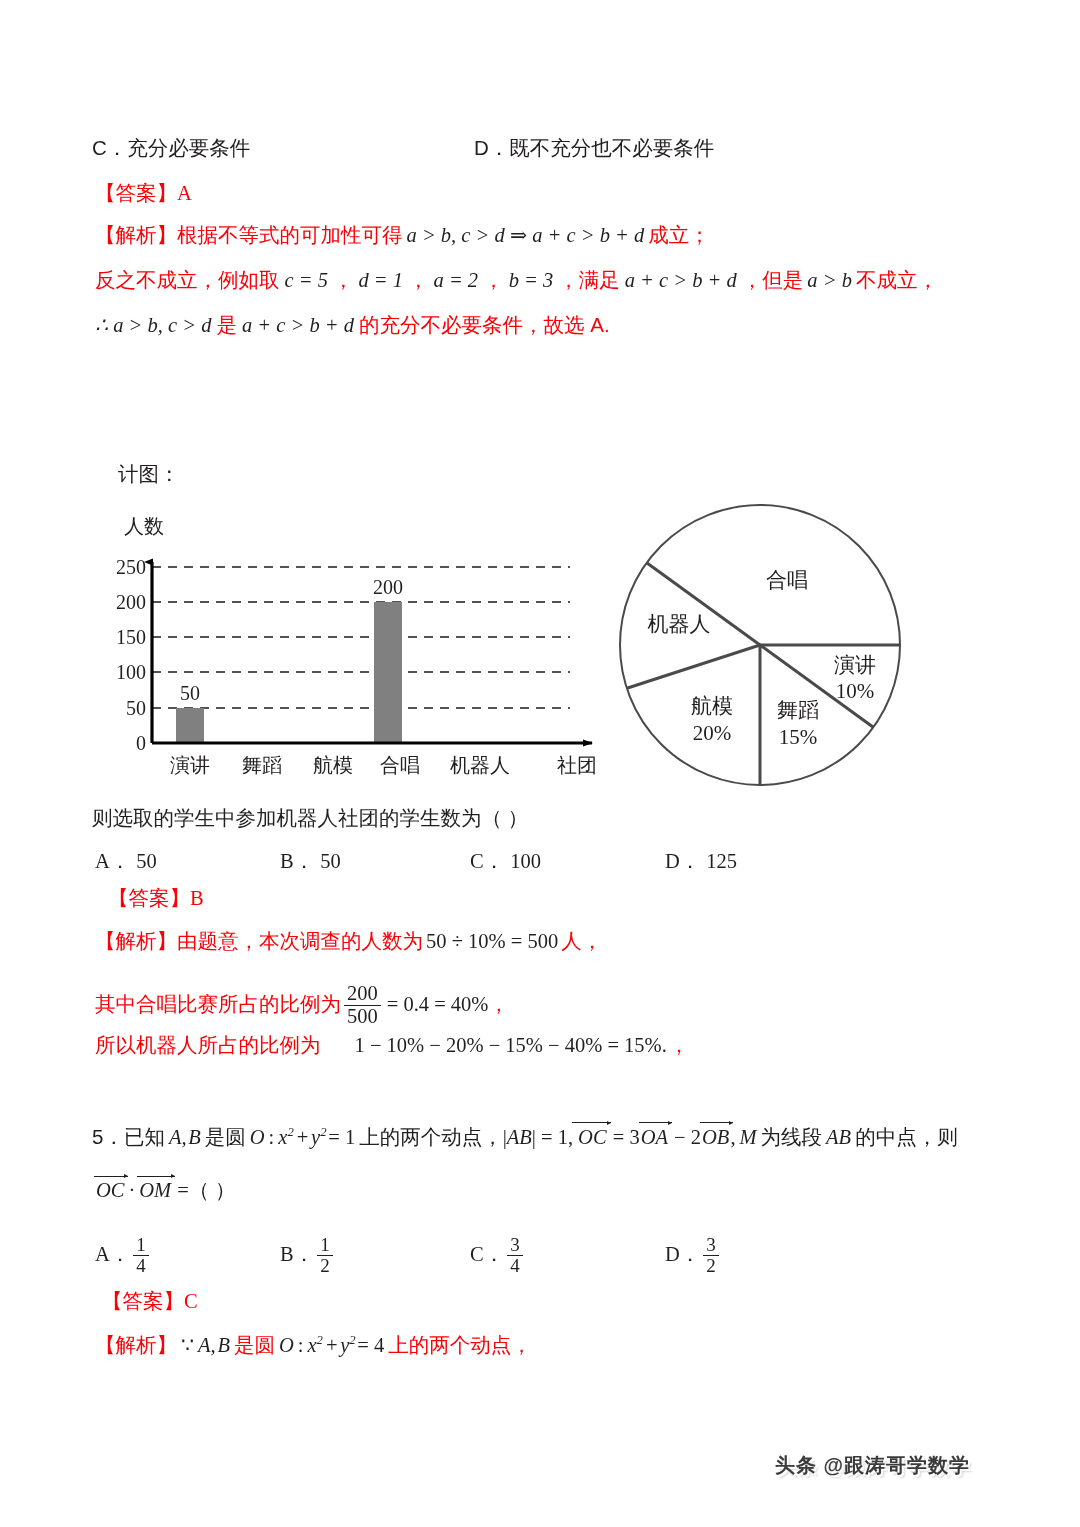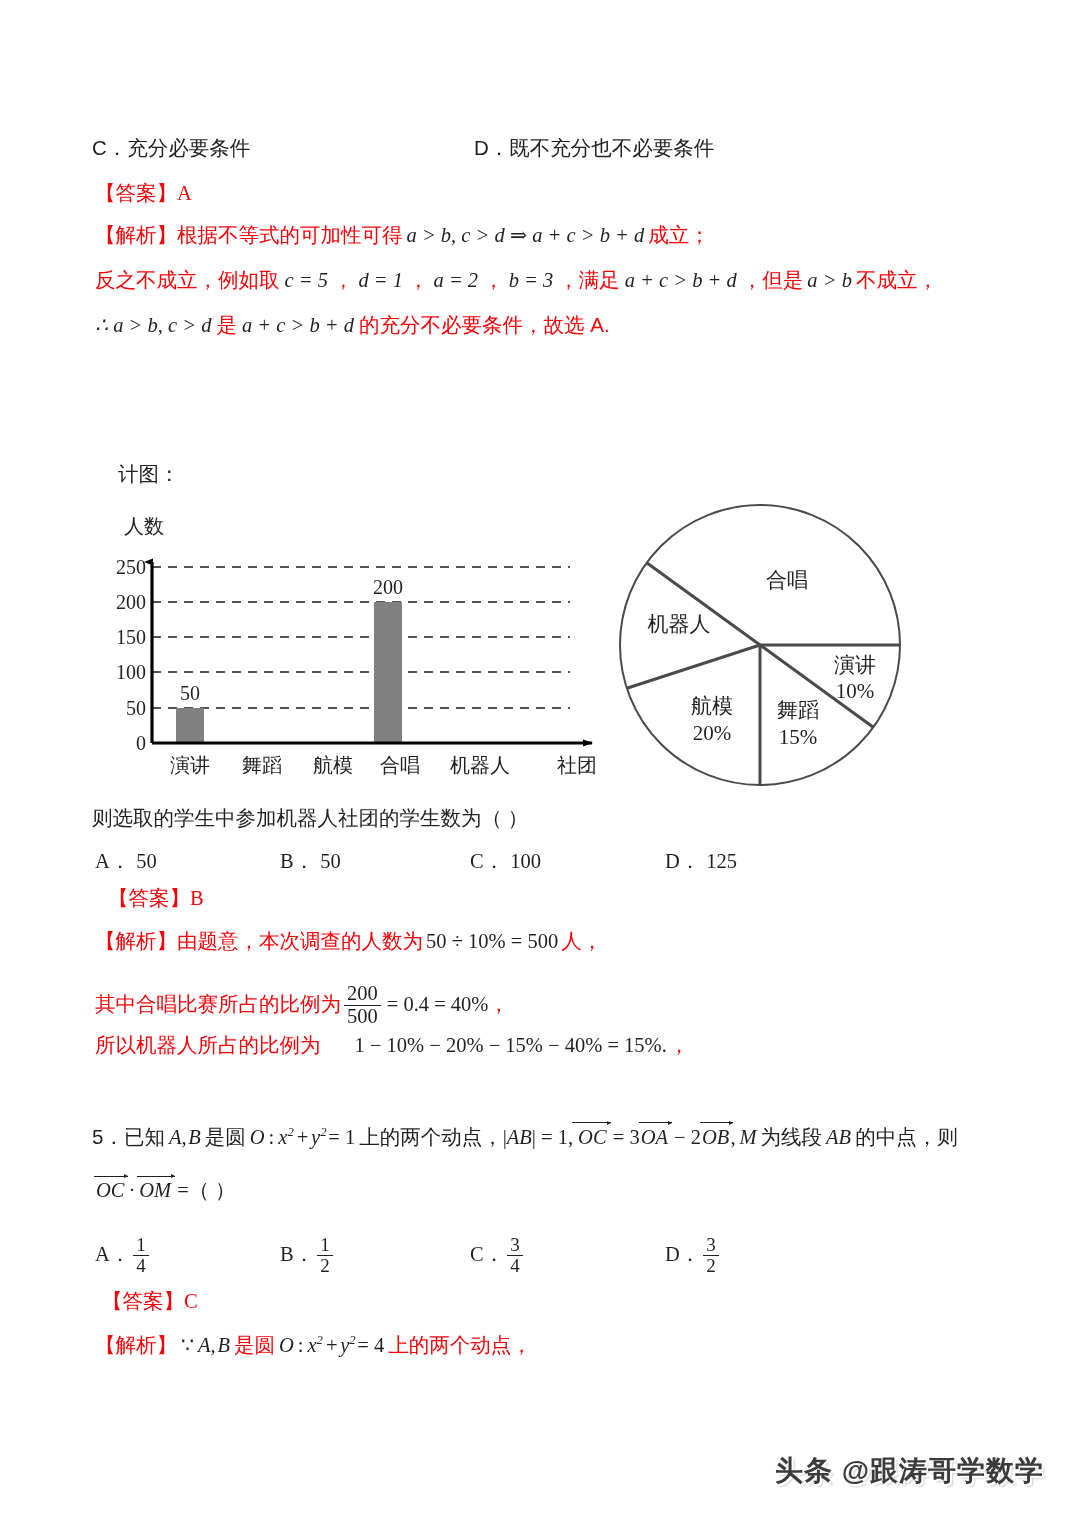--- a/index.html
+++ b/index.html
@@ -51,21 +51,21 @@
   
   #pie-chart { position:absolute; left:612px; top:495px; width:330px; height:300px; }
   #pie-chart svg { display:block; }
 
   .cjk-svg { font-family:"Liberation Sans","DejaVu Sans",sans-serif; }
 
   
   #watermark {
     position:absolute; left:775px; top:1452px;
     font-family:"Liberation Sans","DejaVu Sans",sans-serif;
-    font-size:28px; font-weight:bold; color:#3b3b3b;
+    font-size:20px; font-weight:bold; color:#3b3b3b;
     letter-spacing:1px;
     text-shadow: 2px 2px 0 rgba(255,255,255,0.95), 3px 3px 2px rgba(0,0,0,0.18);
     white-space:nowrap;
   }
 </style>
 </head>
 <body>
 
 <div class="page">
 

